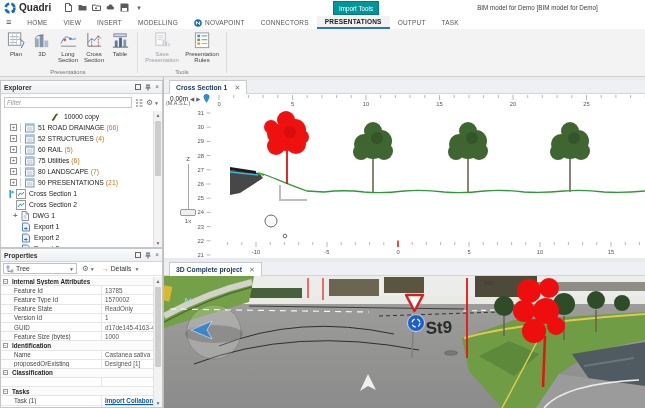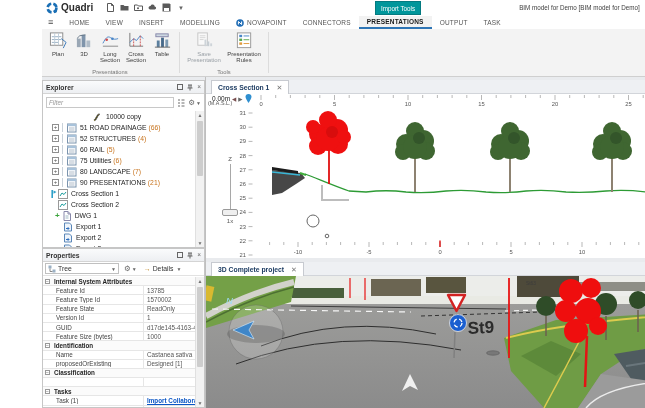--- a/index.html
+++ b/index.html
@@ -1,18 +1,18 @@
 <!DOCTYPE html>
 <html style="--accent: #00969b; --link: #0a55c4; --count: #c7731d; --sel: #e81414;"><head>
 <meta charset="utf-8">
 <style>
   html,body{margin:0;padding:0;}
   body{width:645px;height:408px;position:relative;overflow:hidden;background:#fff;
        font-family:"Liberation Sans",sans-serif;-webkit-font-smoothing:antialiased;}
-  #app{position:absolute;inset:0;margin-left:42px;}
+  #app{position:absolute;inset:0;}
   
   #titlebar{position:absolute;left:0;top:0;width:645px;height:16px;background:#fff;}
   #logo{position:absolute;left:4px;top:2px;width:12px;height:12px;}
   #appname{position:absolute;left:19px;top:2px;font-size:10px;font-weight:bold;color:#2b2b2b;}
   #qat{position:absolute;left:64px;top:3px;display:flex;gap:5px;align-items:center;}
   .qat-ic{width:9px;height:9px;display:inline-block;}
   .qat-caret{font-size:6px;color:#666;margin-left:2px;}
   #import-tools{position:absolute;left:333px;top:1px;width:46px;height:14px;background:var(--accent);
     border:1px solid #047a80;color:#fff;font-size:6.3px;display:flex;align-items:center;justify-content:center;box-sizing:border-box;}
   #model-label{position:absolute;left:430px;top:4px;width:215px;text-align:center;font-size:6.3px;color:#3c3c3c;white-space:nowrap;}

